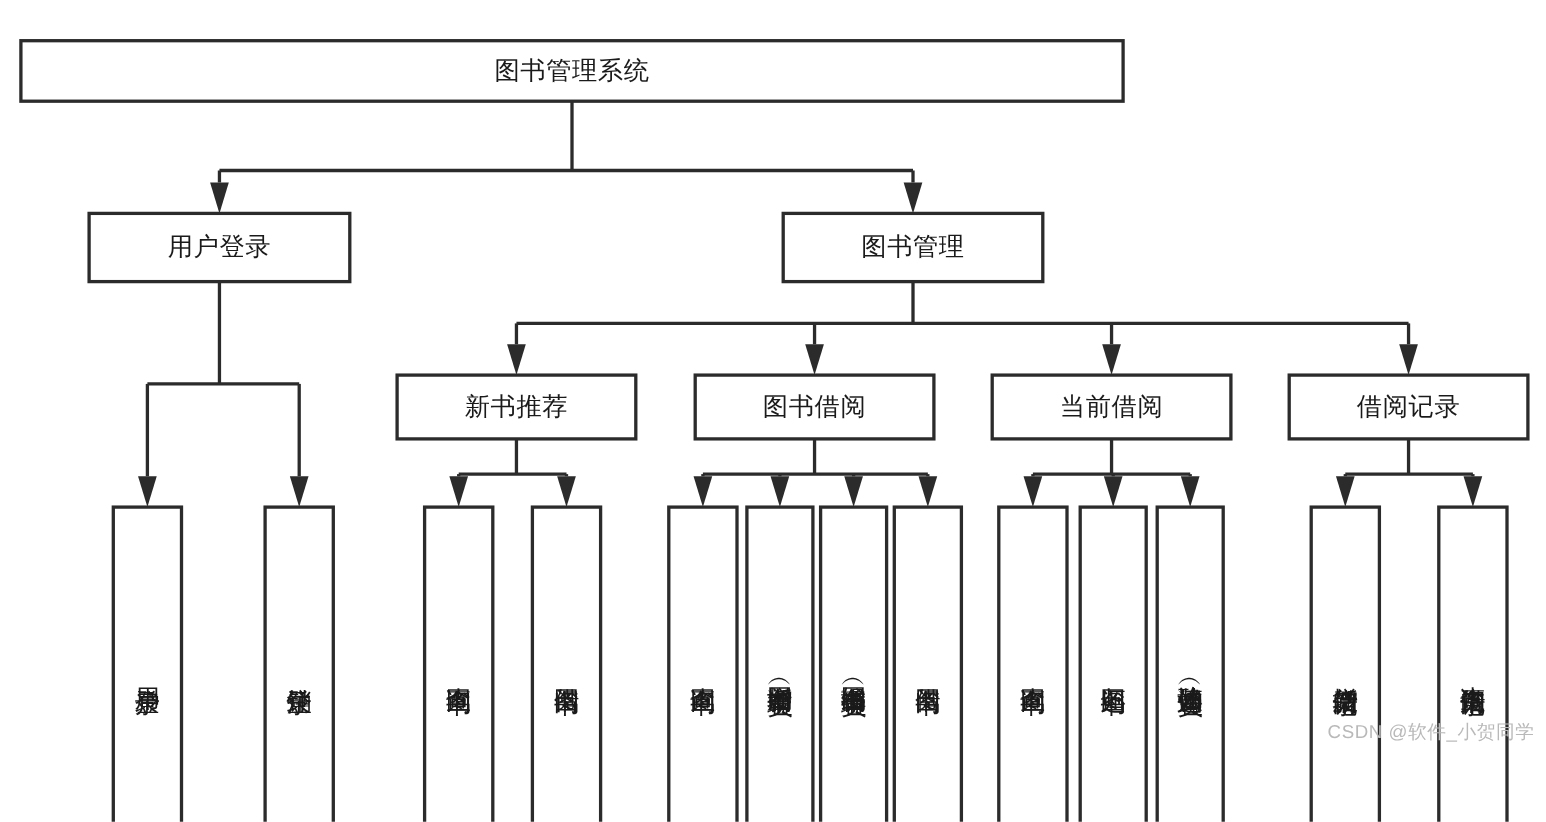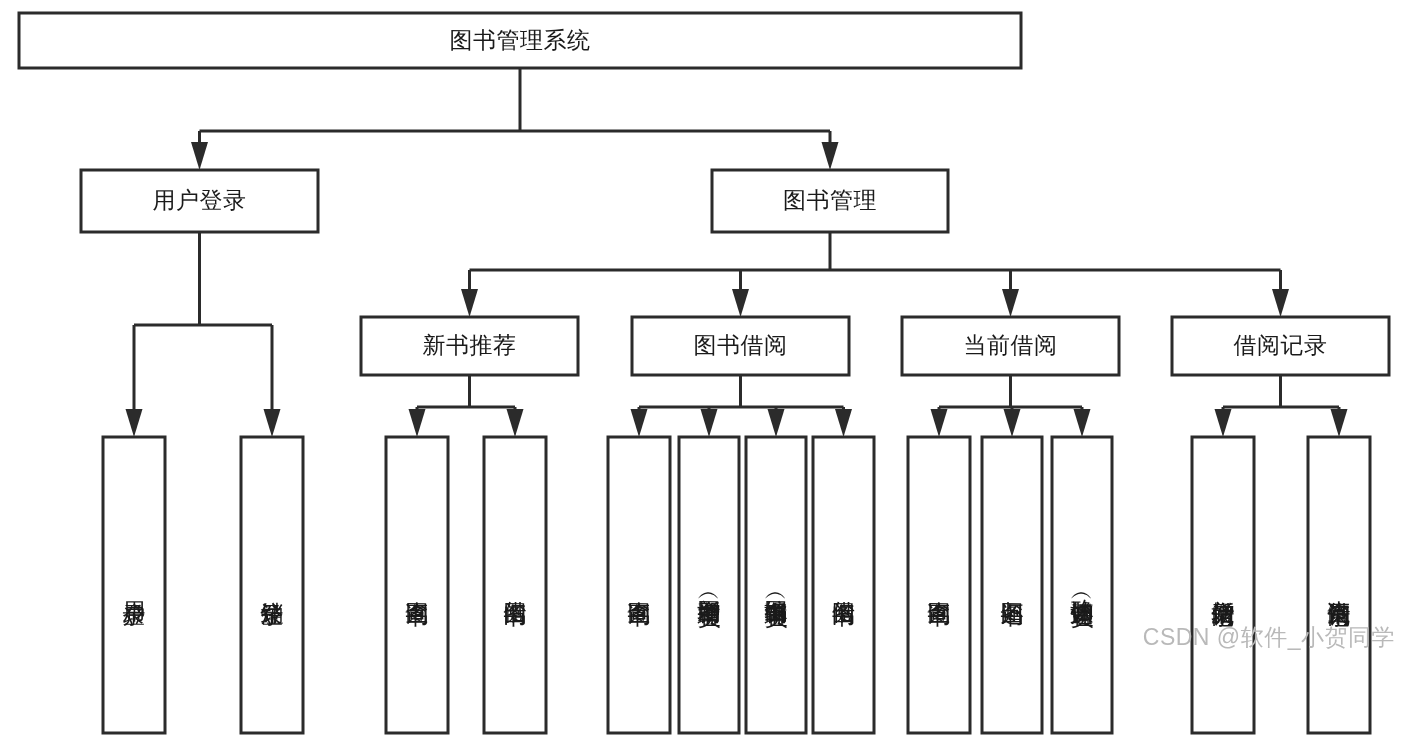--- a/index.html
+++ b/index.html
@@ -12,20 +12,21 @@
     width: 1405px;
     height: 747px;
     font-family: "Liberation Sans", "DejaVu Sans", sans-serif;
     overflow: hidden;
     position: relative;
   }
   #diagram-root {
     position: relative;
     width: 1405px;
     height: 659px;
+    margin-top: 24px;
   }
   svg.diagram-canvas {
     position: absolute;
     top: 0;
     left: 0;
     width: 1405px;
     height: 747px;
     display: block;
   }
   .node-box {
@@ -69,21 +70,21 @@
     white-space: nowrap;
     letter-spacing: 1px;
     pointer-events: none;
     user-select: none;
   }
   .watermark {
     position: absolute;
     right: 10px;
     bottom: 6px;
     font-family: "Liberation Sans", "DejaVu Sans", sans-serif;
-    font-size: 23px;
+    font-size: 17px;
     color: #b9b9b9;
     letter-spacing: 0.5px;
     user-select: none;
   }
 </style>
 </head>
 <body>
 
 <div id="diagram-root">
 

